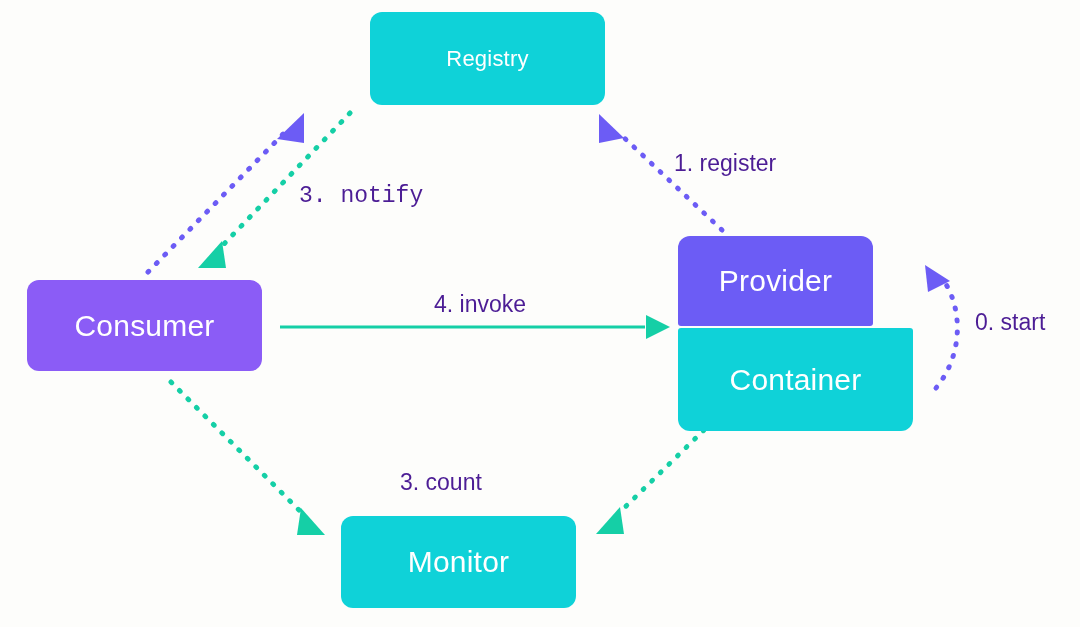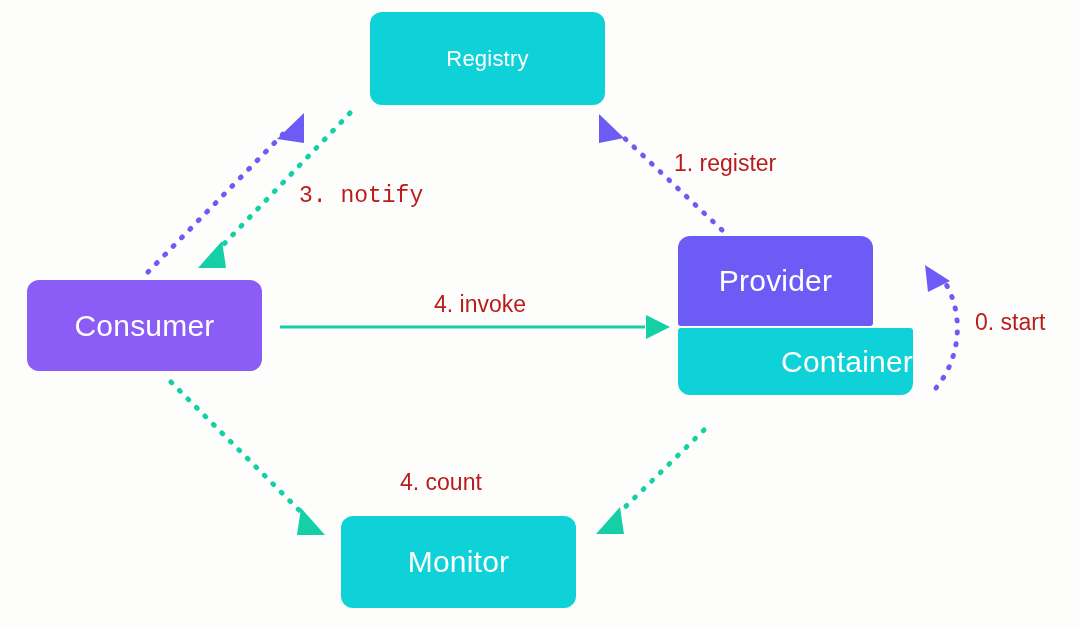--- a/index.html
+++ b/index.html
@@ -52,29 +52,28 @@
     border-radius: 12px;
     font-size: 30px;
   }
   .node-provider {
     left: 678px; top: 236px; width: 195px; height: 90px;
     background: #6c5cf5;
     border-radius: 12px 12px 3px 3px;
     font-size: 30px;
   }
   .node-container {
-    left: 678px; top: 328px; width: 235px; height: 67px;
+    left: 678px; top: 328px; width: 235px; height: 103px;
     background: #0fd2d8;
     border-radius: 3px 3px 12px 12px;
     font-size: 30px;
-    justify-content: flex-end;
   }
   .edge-label {
     position: absolute;
-    color: #b91c1c;
+    color: #4c1d95;
     font-size: 23px;
     white-space: nowrap;
     user-select: none;
   }
   .lbl-subscribe { left: 44px;  top: 182px; }
   .lbl-notify    { left: 299px; top: 183px; font-family: Liberation Mono, monospace; }
   .lbl-register  { left: 674px; top: 150px; }
   .lbl-start     { left: 975px; top: 309px; }
   .lbl-invoke    { left: 409px; top: 291px; margin-left: 25px; }
   .lbl-count     { left: 400px; top: 469px; }
@@ -140,15 +139,15 @@
   </div>
 
   <div class="node node-monitor">
     <span>Monitor</span>
   </div>
 
   <div class="edge-label lbl-start">0. start</div>
   <div class="edge-label lbl-register">1. register</div>
   <div class="edge-label lbl-notify">3. notify</div>
   <div class="edge-label lbl-invoke">4. invoke</div>
-  <div class="edge-label lbl-count">4. count</div>
+  <div class="edge-label lbl-count">3. count</div>
 
 </div>
 
 </body></html>

